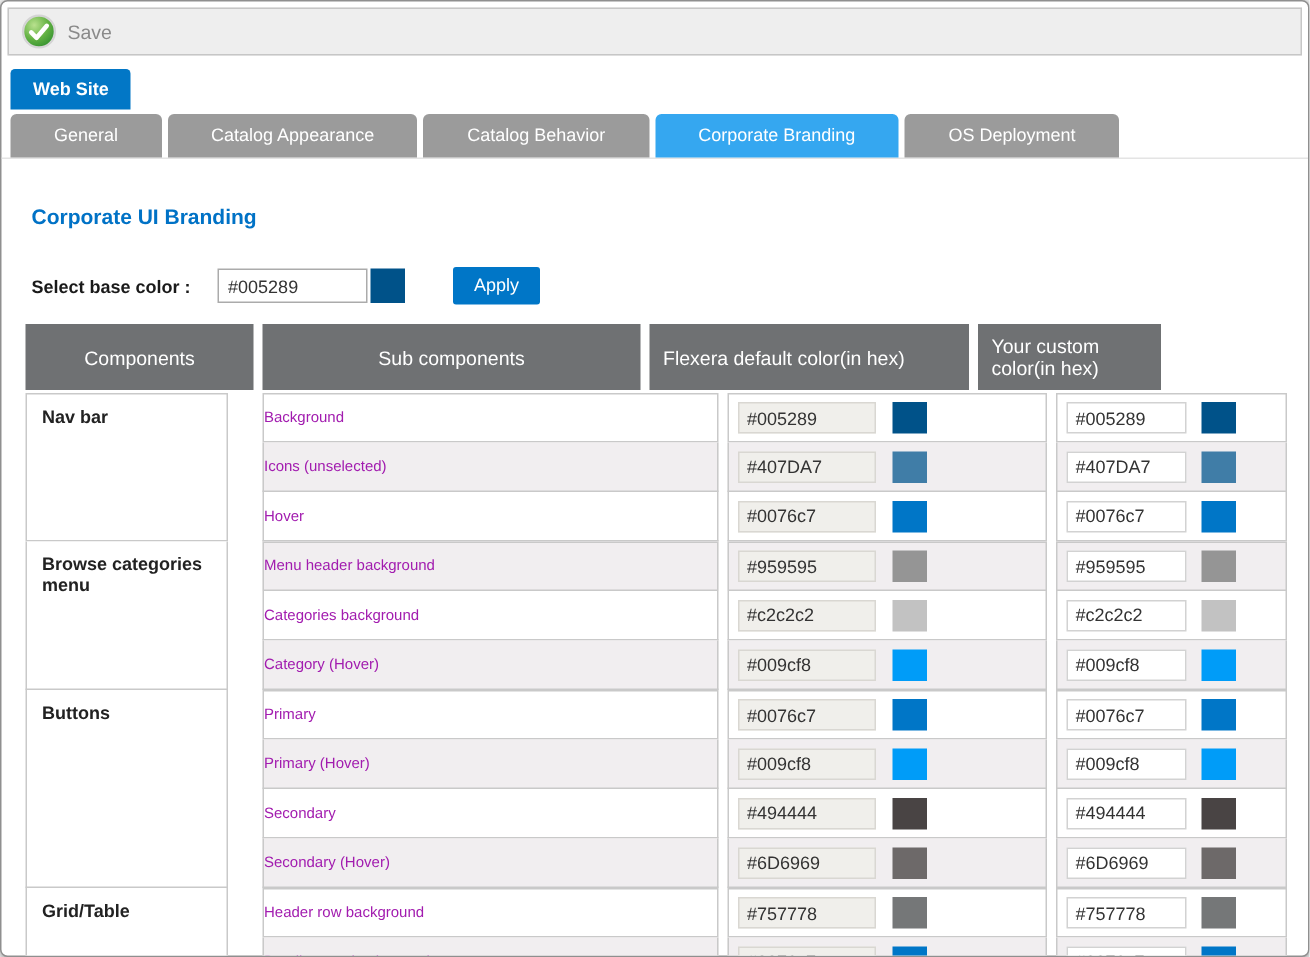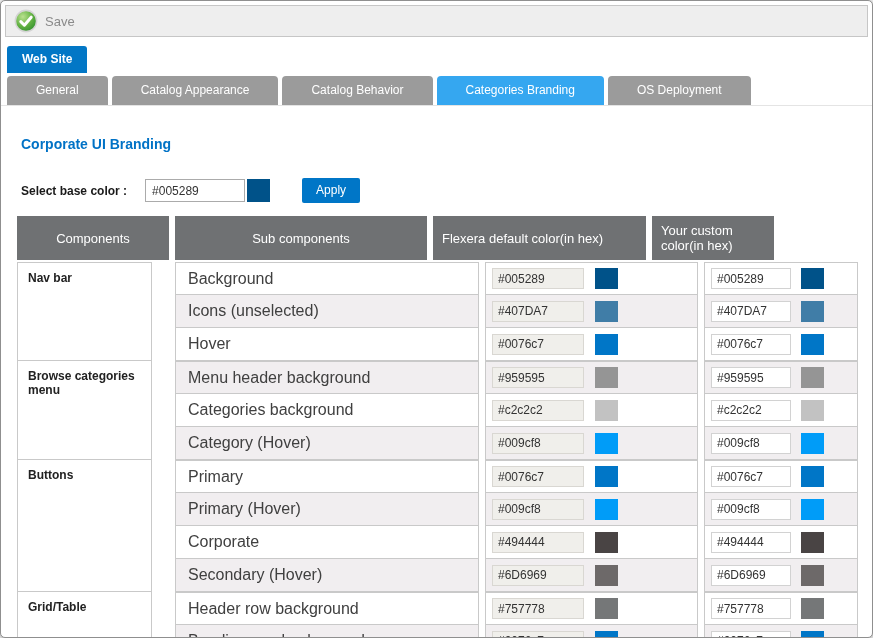--- a/index.html
+++ b/index.html
@@ -57,21 +57,21 @@
   .tgroup{ display:flex; gap:23px; }
   .cell{ border:1px solid #c9c9c9; background:#fff; }
   .comp-cell{
     width:152px; font-size:12px; font-weight:bold; color:#222;
     padding:8px 8px 0 10px;
   }
   .grows{ display:flex; flex-direction:column; width:683px; }
   .trow{ display:flex; gap:6px; height:33px; }
   .trow:not(:first-child) .cell{ border-top:0; }
   .tgroup:not(:first-child) .comp-cell{ border-top:0; }
-  .sub-cell{ width:304px; font-size:16px; color:#404040; display:flex; align-items:center; padding-left:12px; }
+  .sub-cell{ width:304px; font-size:10px; color:#a21caf; display:flex; align-items:center; }
   .color-cell{ display:flex; align-items:center; padding-left:6px; }
   .color-cell.def{ width:213px; } .color-cell.cust{ width:154px; }
   .trow.stripe .cell{ background:#f1eef0; }
   .hexbox{
     height:21px; font-size:12px; font-family:inherit; color:#333; padding:0 5px;
   }
   .hexbox.ro{ width:92px; background:#f0efeb; border:1px solid #d9d7d2; }
   .hexbox.cu{ width:80px; background:#fff; border:1px solid #d2d2d2; }
   .sw{ width:23px; height:21px; display:inline-block; }
   .color-cell.def .sw{ margin-left:11px; } .color-cell.cust .sw{ margin-left:10px; }
@@ -101,21 +101,21 @@
   </div>
 
   <div class="site-tab-row">
     <div class="site-tab">Web Site</div>
   </div>
 
   <div class="tab-row" id="tabRow">
       <div class="tab">General</div>
       <div class="tab">Catalog Appearance</div>
       <div class="tab">Catalog Behavior</div>
-      <div class="tab active">Categories Branding</div>
+      <div class="tab active">Corporate Branding</div>
       <div class="tab">OS Deployment</div>
     </div>
 
   <div class="content">
     <div class="page-title">Corporate UI Branding</div>
 
     <div class="base-row">
       <span class="lbl">Select base color :</span>
       <input class="base-input" value="#005289" style="">
       <span class="base-swatch" id="baseSwatch" style="background: rgb(0, 82, 137);"></span>
@@ -225,21 +225,21 @@
                 <div class="cell color-cell def">
                   <input class="hexbox ro" readonly="" value="#009cf8" style="">
                   <span class="sw" style="background: rgb(0, 156, 248);"></span>
                 </div>
                 <div class="cell color-cell cust">
                   <input class="hexbox cu" value="#009cf8" style="">
                   <span class="sw" style="background: rgb(0, 156, 248);"></span>
                 </div>
               </div>
               <div class="trow">
-                <div class="cell sub-cell">Corporate</div>
+                <div class="cell sub-cell">Secondary</div>
                 <div class="cell color-cell def">
                   <input class="hexbox ro" readonly="" value="#494444" style="">
                   <span class="sw" style="background: rgb(73, 68, 68);"></span>
                 </div>
                 <div class="cell color-cell cust">
                   <input class="hexbox cu" value="#494444" style="">
                   <span class="sw" style="background: rgb(73, 68, 68);"></span>
                 </div>
               </div>
               <div class="trow stripe">

